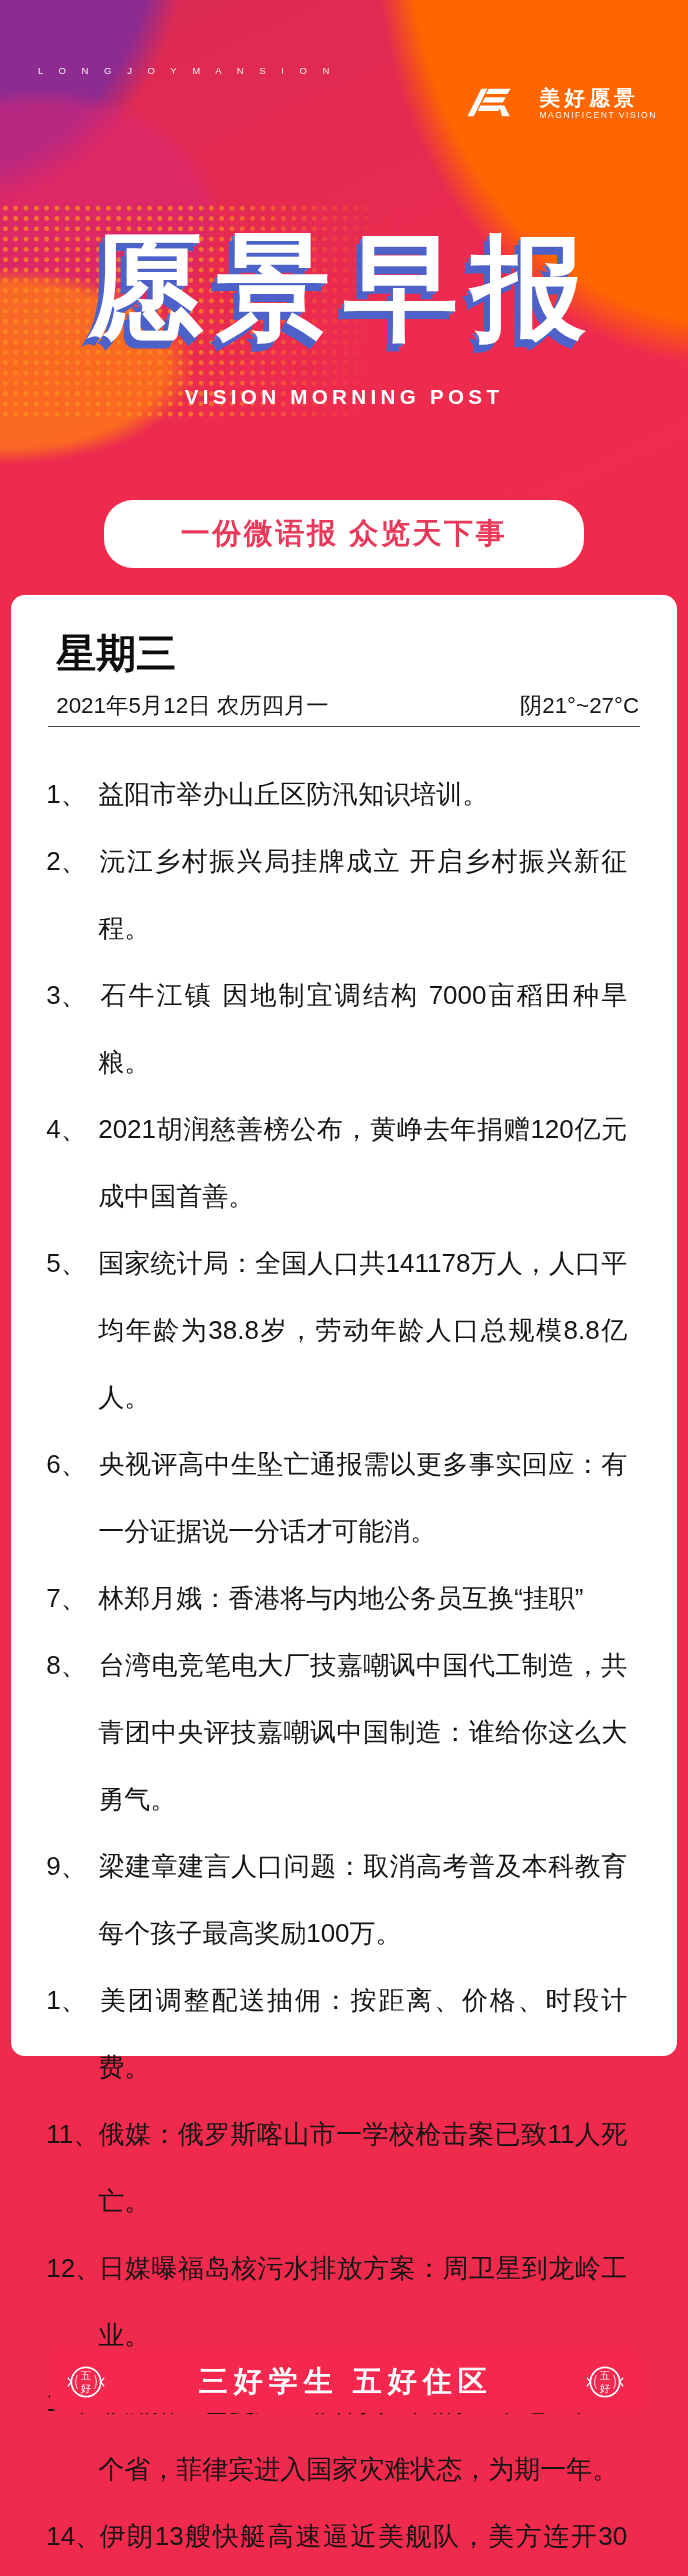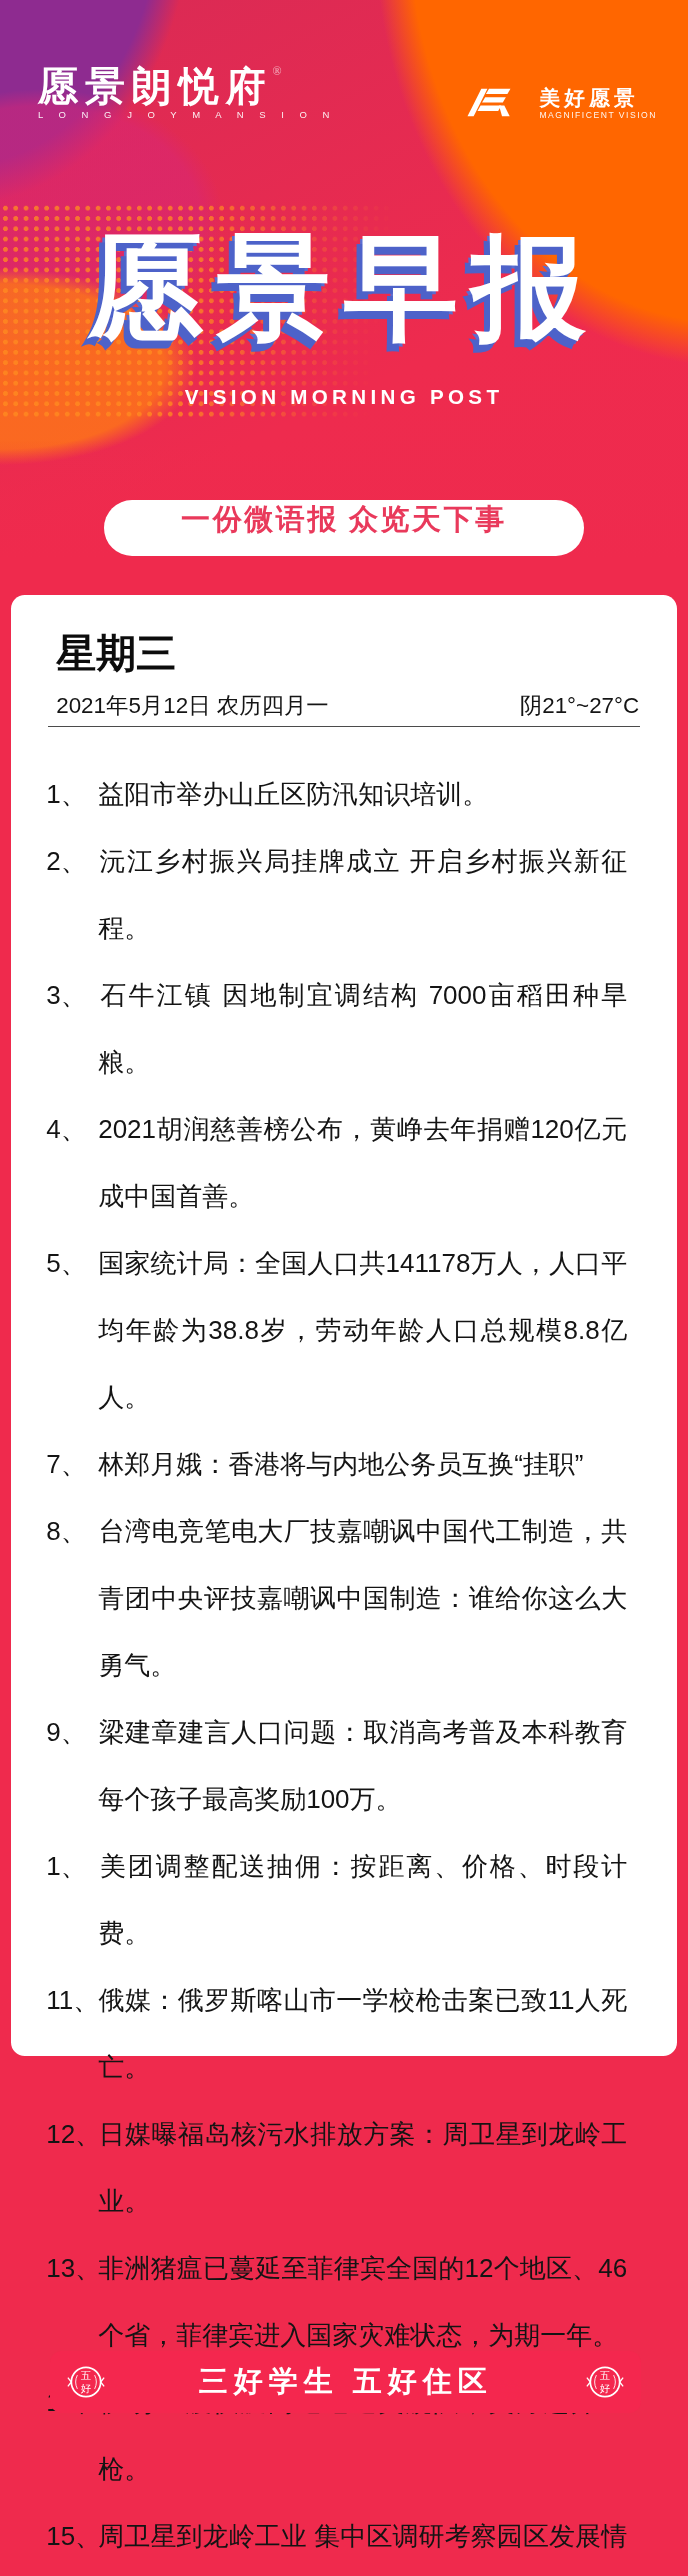--- a/index.html
+++ b/index.html
@@ -28,22 +28,22 @@
   .brand-right{position:absolute;right:31px;top:86px;display:flex;align-items:center;color:#fff;gap:19px;}
   .brand-right .mark{margin-right:8.6px;}
   .brand-right .cn{font-size:20.6px;font-weight:700;letter-spacing:4.3px;line-height:1.15;}
   .brand-right .en{font-size:8.6px;letter-spacing:1.5px;opacity:.95;}
   
   .main-title{position:absolute;left:0;top:225px;width:100%;text-align:center;color:#fff;
     font-size:114px;font-weight:900;letter-spacing:13.8px;line-height:1.1;
     text-shadow:-6px 7.7px 0 #4d62c9,-2.6px 3.4px 0 #5a6ed2;}
   .subtitle{position:absolute;left:0;top:385px;width:100%;text-align:center;color:#fff;
     font-size:20.6px;font-weight:700;letter-spacing:4.3px;}
-  .pill{position:absolute;left:104px;top:500px;width:480px;height:56px;background:#fff;
-    border-radius:29px;display:flex;align-items:flex-start;justify-content:center;font-family:Liberation Serif, serif;}
+  .pill{position:absolute;left:104px;top:500px;width:480px;height:68px;background:#fff;
+    border-radius:29px;display:flex;align-items:center;justify-content:center;}
   .pill span{color:#e9395b;font-size:29px;font-weight:700;letter-spacing:2.6px;}
   
   .card{position:absolute;left:11.2px;top:595px;width:666px;height:1461px;background:#fff;
         border-radius:13.8px;}
   .weekday{position:absolute;left:45px;top:31px;font-size:40px;font-weight:800;color:#0c0c0c;}
   .date-row{position:absolute;left:45px;right:38px;top:95px;font-size:22.4px;color:#151515;}
   .date-row .weather{float:right;}
   .divider{position:absolute;left:37px;right:37px;top:131px;border-top:1.7px solid #4b4b4b;}
   .news{position:absolute;left:0;right:0;top:150px;margin:16px;padding:0 34px 0 0;list-style:none;}
   .news li{position:relative;padding-left:71px;text-indent:-52px;line-height:67px;
@@ -59,21 +59,20 @@
 </style>
 </head>
 <body>
 
 <div class="poster">
 
   <div class="header-bg"></div>
   <div class="dots"></div>
 
   <div class="brand-left">
-    <div class="cn"><span>愿景朗悦府</span><span class="reg">®</span></div>
     <div class="en">L O N G J O Y M A N S I O N</div>
   </div>
 
   <div class="brand-right">
     <svg class="mark" viewBox="0 0 60 40" width="46" height="31" fill="#fff">
       <path d="M20 2 L28 2 L10 38 L2 38 Z"></path>
       <path d="M30 2 L58 2 L54 9 L26 9 Z"></path>
       <path d="M25 13 L52 13 L48 20 L21 20 Z"></path>
       <path d="M19 24 L46 24 L42 31 L15 31 Z"></path>
       <path d="M43 24 L50 24 L57 38 L47 38 Z"></path>
@@ -98,20 +97,21 @@
       <span>2021年5月12日 农历四月一</span>
     </div>
     <div class="divider"></div>
 
     <ol class="news">
       <li><span class="n">1、</span><span>益阳市举办山丘区防汛知识培训。</span></li>
       <li><span class="n">2、</span><span>沅江乡村振兴局挂牌成立 开启乡村振兴新征程。</span></li>
       <li><span class="n">3、</span><span>石牛江镇 因地制宜调结构 7000亩稻田种旱粮。</span></li>
       <li><span class="n">4、</span><span>2021胡润慈善榜公布，黄峥去年捐赠120亿元成中国首善。</span></li>
       <li><span class="n">5、</span><span>国家统计局：全国人口共141178万人，人口平均年龄为38.8岁，劳动年龄人口总规模8.8亿人。</span></li>
+      <li><span class="n">6、</span><span>央视评高中生坠亡通报需以更多事实回应：有一分证据说一分话才可能消。</span></li>
       <li><span class="n">7、</span><span>林郑月娥：香港将与内地公务员互换“挂职”</span></li>
       <li><span class="n">8、</span><span>台湾电竞笔电大厂技嘉嘲讽中国代工制造，共青团中央评技嘉嘲讽中国制造：谁给你这么大勇气。</span></li>
       <li><span class="n">9、</span><span>梁建章建言人口问题：取消高考普及本科教育每个孩子最高奖励100万。</span></li>
       <li><span class="n">1、</span><span>美团调整配送抽佣：按距离、价格、时段计费。</span></li>
       <li><span class="n">11、</span><span>俄媒：俄罗斯喀山市一学校枪击案已致11人死亡。</span></li>
       <li><span class="n">12、</span><span>日媒曝福岛核污水排放方案：周卫星到龙岭工业。</span></li>
       <li><span class="n">13、</span><span>非洲猪瘟已蔓延至菲律宾全国的12个地区、46个省，菲律宾进入国家灾难状态，为期一年。</span></li>
       <li><span class="n">14、</span><span>伊朗13艘快艇高速逼近美舰队，美方连开30枪。</span></li>
       <li><span class="n">15、</span><span>周卫星到龙岭工业 集中区调研考察园区发展情况。</span></li>
       <li><span class="n">16、</span><span>交通运输部规划研究院来益指导工作。</span></li>

